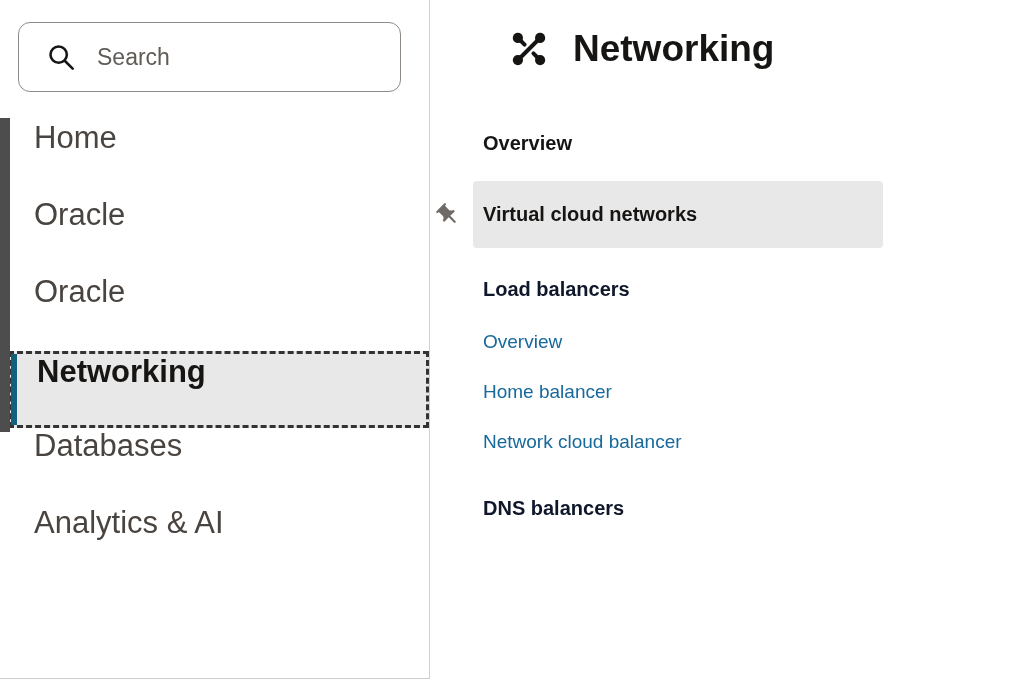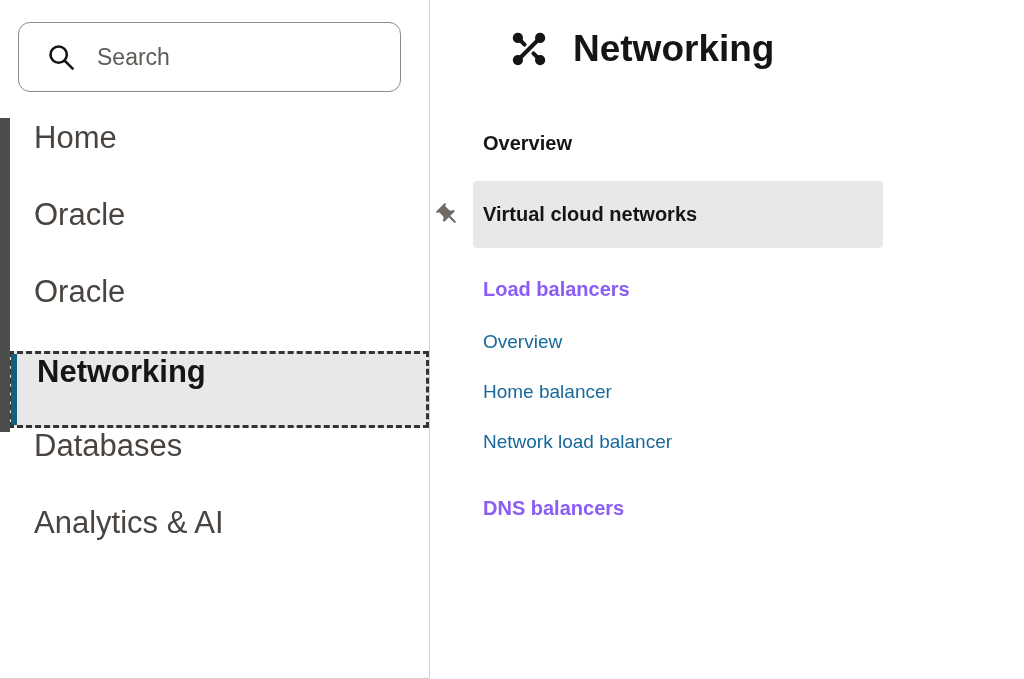--- a/index.html
+++ b/index.html
@@ -32,21 +32,21 @@
 
   
   .main { position:absolute; left:431px; top:0; right:0; bottom:0; background:#fff; }
   .title-row { display:flex; align-items:center; gap:24px; margin:28px 0 0 78px; }
   .networking-icon { width:40px; height:40px; }
   .page-title { font-size:37px; font-weight:bold; color:#161513; }
 
   .nav-list { margin:46px 0 0 52px; width:400px; position:relative; }
   .nav-row { padding:16px 0; font-size:20px; }
   .nav-row.hdr { font-weight:bold; color:#161513; cursor:pointer; }
-  .nav-row.section { font-weight:bold; color:#8b5cf6; margin-top:14px; }
+  .nav-row.section { font-weight:bold; color:#0f172a; margin-top:14px; }
   .nav-row.link { color:#17699b; font-size:19px; padding:14px 0; cursor:pointer; }
   .nav-row.highlighted { background:#e9e8e8; padding:22px 10px; margin:10px 0 10px -10px;
                          position:relative; border-radius:4px; }
   .pin-icon { position:absolute; left:-38px; top:50%; transform:translateY(-50%);
               width:26px; height:26px; }
 </style>
 </head>
 <body>
 
 <div class="sidebar">
@@ -119,20 +119,20 @@
       <span>Load balancers</span>
     </div>
 
     <div class="nav-row link">
       <span>Overview</span>
     </div>
     <div class="nav-row link">
       <span>Home balancer</span>
     </div>
     <div class="nav-row link">
-      <span>Network load balancer</span>
+      <span>Network cloud balancer</span>
     </div>
 
     <div class="nav-row section">
       <span>DNS balancers</span>
     </div>
   </div>
 </div>
 
 </body></html>

